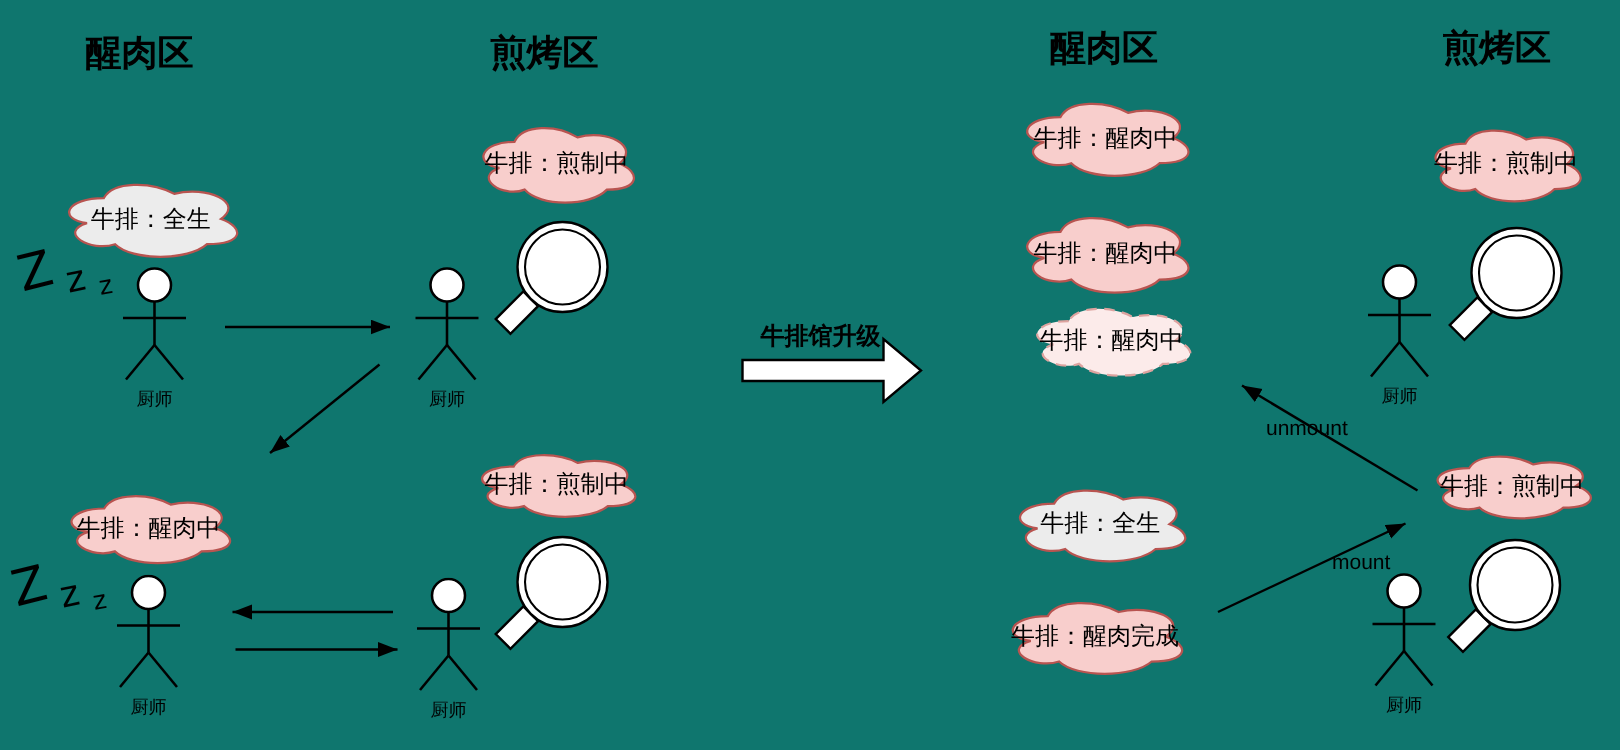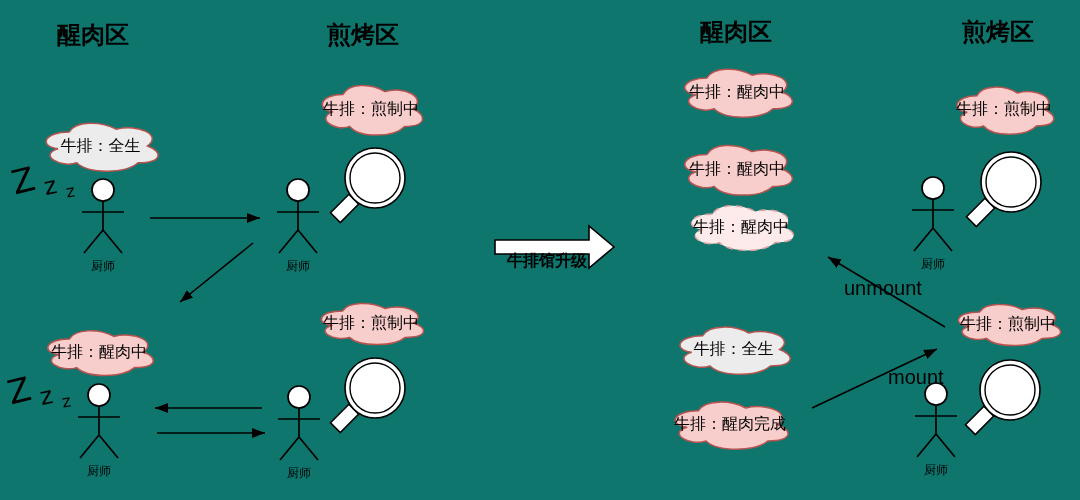--- a/index.html
+++ b/index.html
@@ -29,22 +29,22 @@
 
   .magnifier { position:absolute; }
   .magnifier path { fill:#fff; stroke:#000; stroke-width:1.6; }
   .magnifier circle.outer { fill:#fff; stroke:#000; stroke-width:1.6; }
   .magnifier circle.inner { fill:none; stroke:#000; stroke-width:1.4; }
 
   .overlay { position:absolute; inset:0; }
   .overlay line { stroke:#000; stroke-width:1.6; }
   .block-arrow { fill:#fff; stroke:#000; stroke-width:1.6; stroke-linejoin:miter; }
 
-  .float-label { position:absolute; font-size:20px; white-space:nowrap; }
-  .transition-label { position:absolute; font-size:16px; font-weight:600; white-space:nowrap;margin-top:37px; }
+  .float-label { position:absolute; font-size:14px; white-space:nowrap; }
+  .transition-label { position:absolute; font-size:16px; font-weight:600; white-space:nowrap; }
 
   .zzz { position:absolute; width:80px; height:55px; }
   .z { position:absolute; font-family:"DejaVu Sans",sans-serif; color:#000; }
   .z1 { font-size:33px; left:0;  top:3px;  transform:rotate(-14deg); }
   .z2 { font-size:24px; left:32px; top:14px; transform:rotate(-12deg); }
   .z3 { font-size:17px; left:54px; top:23px; transform:rotate(-10deg); }
 </style>
 </head>
 <body>
 

